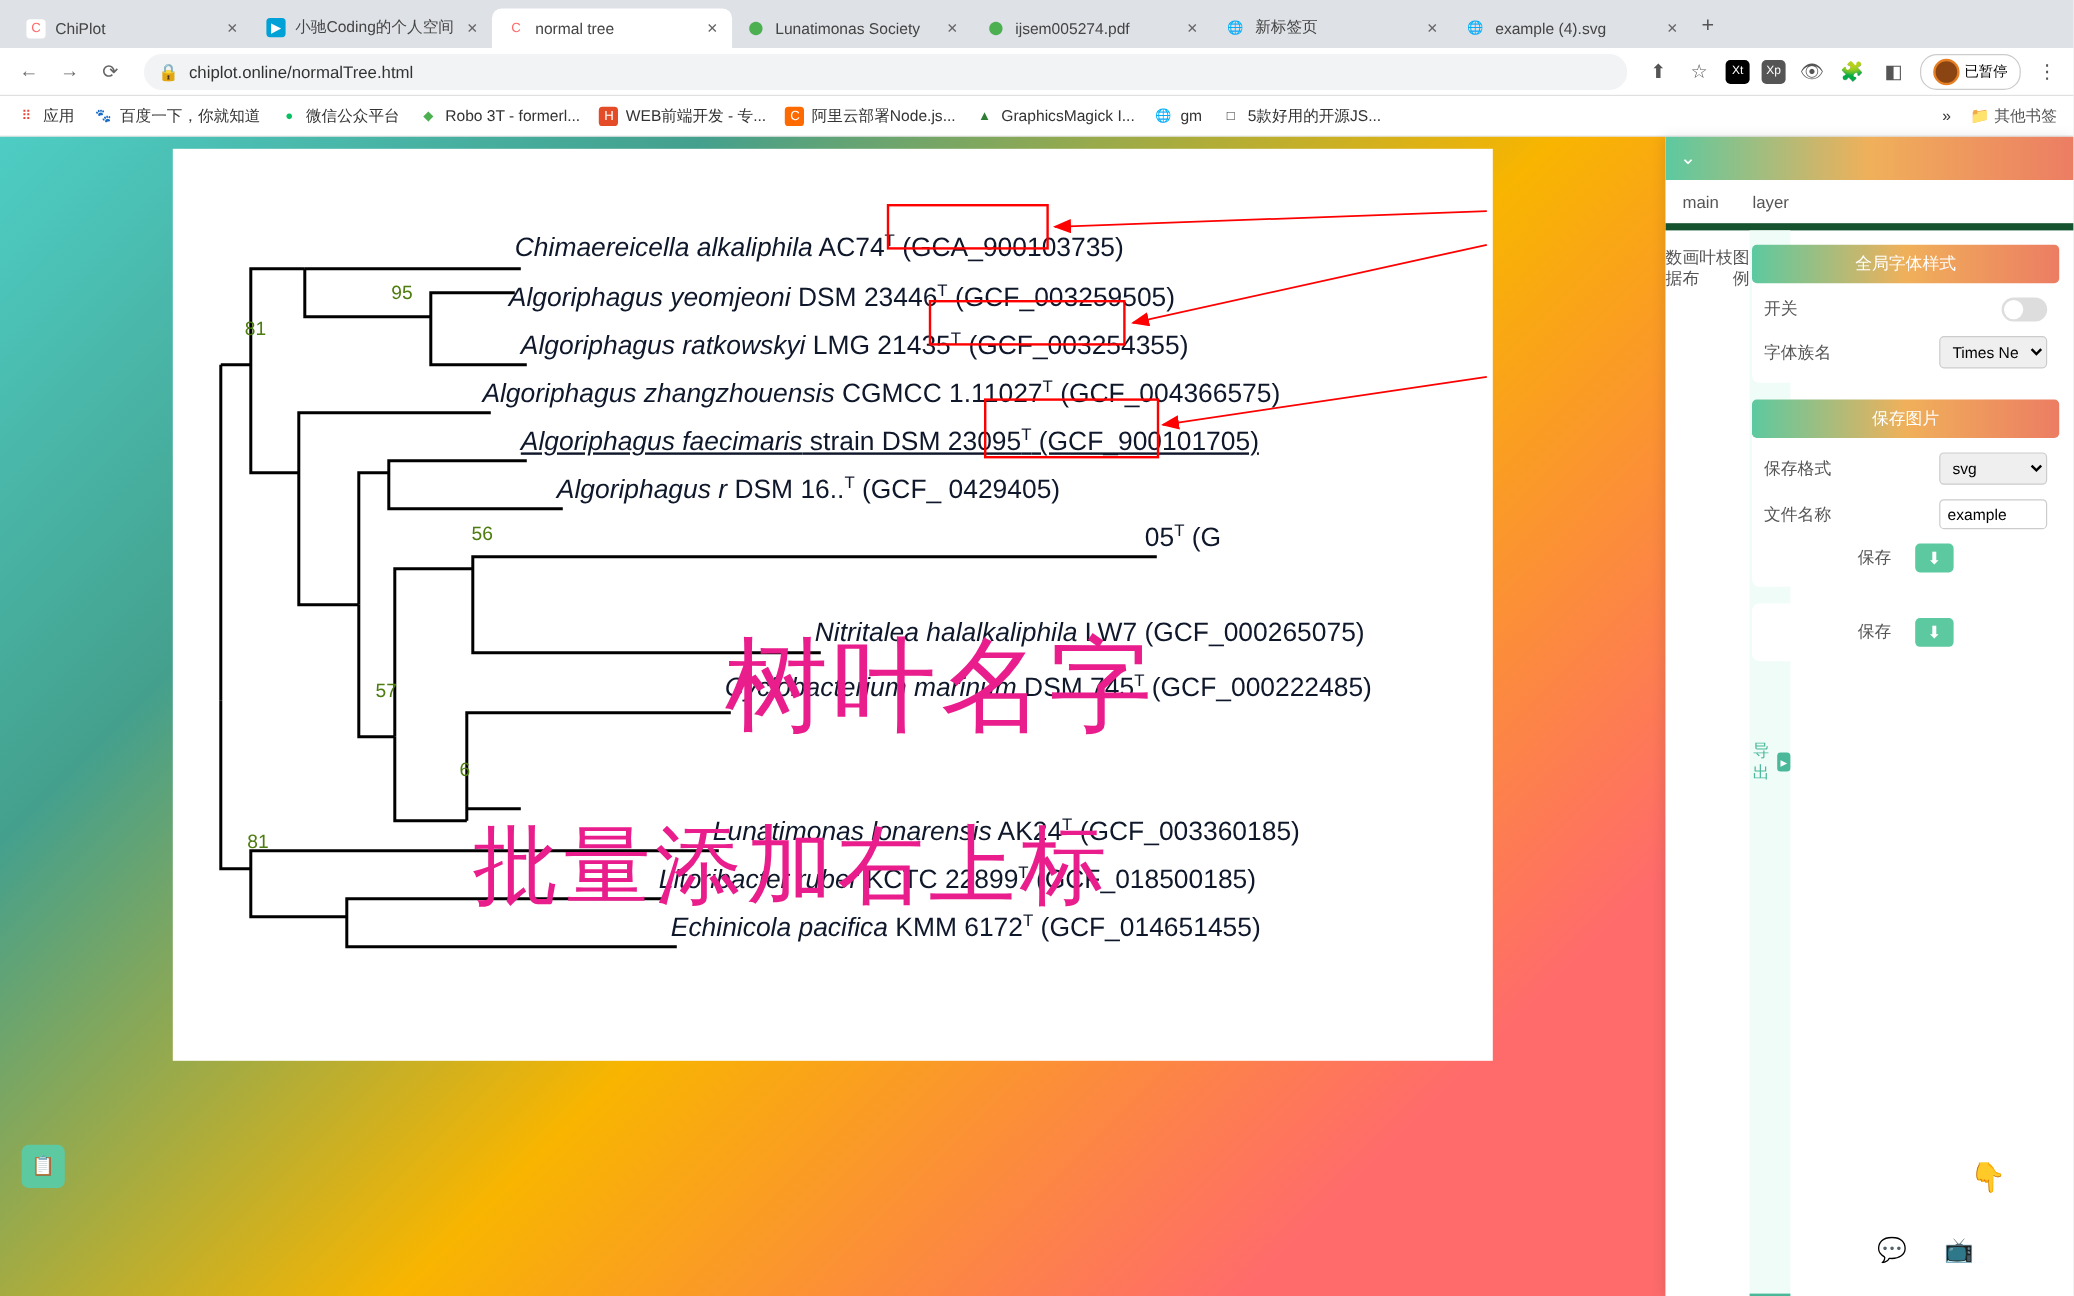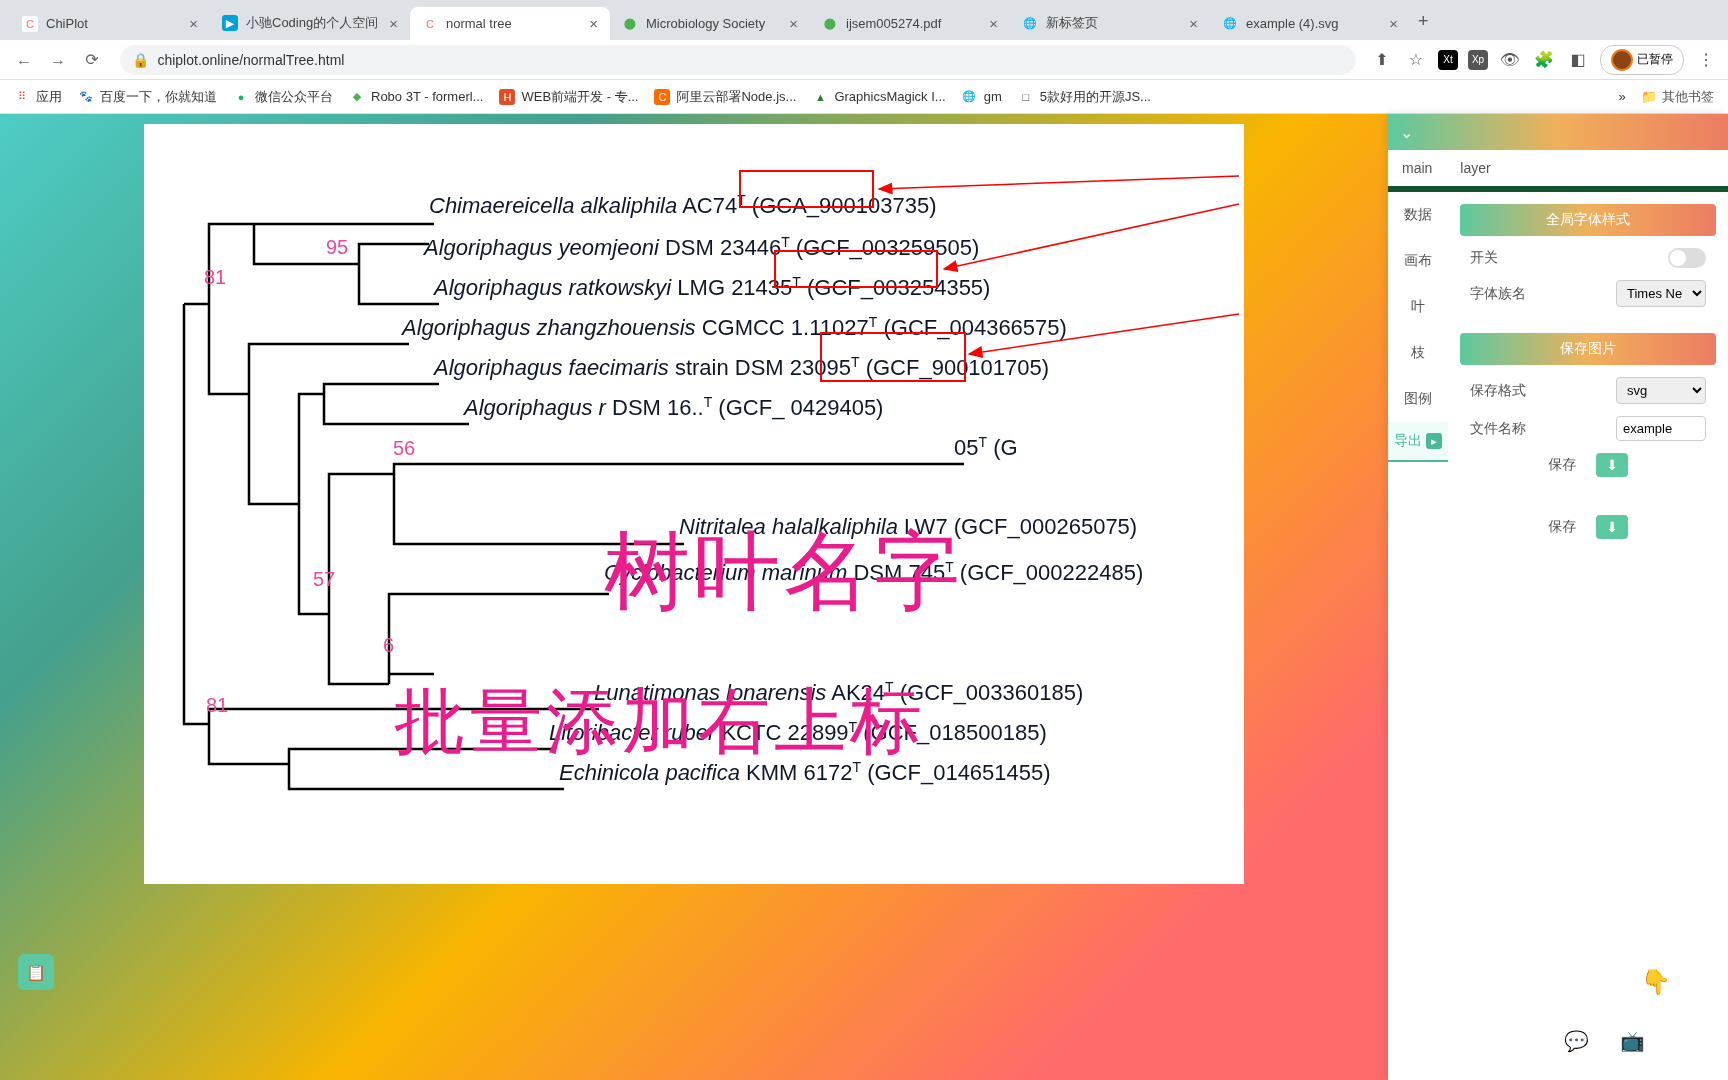--- a/index.html
+++ b/index.html
@@ -35,38 +35,38 @@
 .main { display: flex; height: calc(1080px - 114px); position: relative; }
 
 
 .canvas-wrap { flex: 1; background: linear-gradient(135deg, #4ecdc4 0%, #44a08d 25%, #f8b500 55%, #ff6b6b 85%); display: flex; align-items: flex-start; justify-content: center; padding: 10px; position: relative; }
 .canvas { background: #fff; width: 1100px; height: 760px; position: relative; overflow: hidden; font-family: Arial, sans-serif; }
 .tree-svg { position: absolute; left: 10px; top: 20px; }
 .tree-labels { position: absolute; left: 0; top: 0; width: 100%; }
 .leaf { position: absolute; font-size: 22px; color: #0f172a; white-space: nowrap; font-family: Arial; }
 .leaf .ital { font-style: italic; }
 .leaf sup { font-size: 14px; vertical-align: super; }
-.bs { position: absolute; font-size: 20px; color: #ec4899; }
+.bs { position: absolute; font-size: 16px; color: #4d7c0f; }
 
 
 .hbox { position: absolute; border: 2px solid #ff0000; }
 
 
 .overlay1 { position: absolute; left: 460px; top: 390px; font-size: 86px; color: #e91e8c; font-weight: 500; font-family: "SimHei", sans-serif; letter-spacing: 4px; }
 .overlay2 { position: absolute; left: 250px; top: 550px; font-size: 72px; color: #e91e8c; font-weight: 500; font-family: "SimHei", sans-serif; letter-spacing: 4px; }
 
 
 .right-panel { width: 340px; background: #fff; display: flex; flex-direction: column; position: relative; box-shadow: -2px 0 10px rgba(0,0,0,0.1); }
 .panel-header { height: 36px; background: linear-gradient(90deg, #5cc9a0, #f0b05a, #ec7d63); display: flex; align-items: center; justify-content: flex-start; padding-left: 12px; }
 .panel-chevron { color: #fff; font-size: 16px; cursor: pointer; }
 .tabs-row { display: flex; border-bottom: 6px solid #14532d; }
 .ptab { padding: 10px 14px; font-size: 14px; color: #555; cursor: pointer; }
 
 .panel-body { flex: 1; display: flex; }
-.side-nav { width: 60px; display: flex; flex-direction: column; }
+.side-nav { width: 60px; display: flex; flex-direction: row; }
 .side-item { padding: 14px 0; text-align: center; font-size: 14px; color: #555; cursor: pointer; }
 .side-item.export { color: #4bb89a; border-bottom: 2px solid #4bb89a; background: #f0fcf8; display: flex; align-items: center; justify-content: center; gap: 4px; padding: 10px 0; }
 
 .controls { flex: 1; padding: 12px; display: flex; flex-direction: column; gap: 14px; }
 .ctrl-group { background: #fff; border-radius: 6px; }
 .group-header { background: linear-gradient(90deg, #5cc9a0, #f0b05a, #ec7d63); color: #fff; text-align: center; padding: 7px; font-size: 14px; border-radius: 4px; }
 .group-body { padding: 12px 10px; display: flex; flex-direction: column; gap: 12px; font-size: 14px; color: #555; }
 .row { display: flex; align-items: center; justify-content: space-between; gap: 10px; }
 .toggle { width: 38px; height: 20px; background: #ddd; border-radius: 10px; position: relative; cursor: pointer; }
 .toggle::after { content: ""; position: absolute; width: 16px; height: 16px; background: #fff; border-radius: 50%; top: 2px; left: 2px; }
@@ -96,21 +96,21 @@
     <span class="tab-title">小驰Coding的个人空间</span>
     <span class="tab-close">×</span>
   </div>
   <div class="tab active">
     <span class="tab-favicon" style="background:#fff;color:#ff6b6b">C</span>
     <span class="tab-title">normal tree</span>
     <span class="tab-close">×</span>
   </div>
   <div class="tab">
     <span class="tab-favicon" style="color:#4caf50">⬤</span>
-    <span class="tab-title">Microbiology Society</span>
+    <span class="tab-title">Lunatimonas Society</span>
     <span class="tab-close">×</span>
   </div>
   <div class="tab">
     <span class="tab-favicon" style="color:#4caf50">⬤</span>
     <span class="tab-title">ijsem005274.pdf</span>
     <span class="tab-close">×</span>
   </div>
   <div class="tab">
     <span class="tab-favicon">🌐</span>
     <span class="tab-title">新标签页</span>
@@ -207,21 +207,21 @@
           <path d="M145 360 L145 470 L175 470 M175 470 L175 330 L240 330 M240 330 L240 320 L810 320 M240 330 L240 400 L530 400"></path>
           <path d="M175 470 L175 540 L235 540 M235 540 L235 450 L455 450 M235 540 L235 530 L280 530"></path>
           <path d="M30 440 L30 580 L55 580 M55 580 L55 565 L135 565 M135 565 L445 565 M55 580 L55 620 L135 620 M135 620 L135 605 L400 605 M135 620 L135 645 L410 645"></path>
         </g>
       </svg>
       <div class="tree-labels" id="leaf-container">
           <div class="leaf" style="left: 285px; top: 68px;"><span class="ital">Chimaereicella alkaliphila</span> AC74<sup>T</sup> (GCA_900103735)</div>
           <div class="leaf" style="left: 280px; top: 110px;"><span class="ital">Algoriphagus yeomjeoni</span> DSM 23446<sup>T</sup> (GCF_003259505)</div>
           <div class="leaf" style="left: 290px; top: 150px;"><span class="ital">Algoriphagus ratkowskyi</span> LMG 21435<sup>T</sup> (GCF_003254355)</div>
           <div class="leaf" style="left: 258px; top: 190px;"><span class="ital">Algoriphagus zhangzhouensis</span> CGMCC 1.11027<sup>T</sup> (GCF_004366575)</div>
-          <div class="leaf" style="left: 290px; top: 230px;"><span class="ital">Algoriphagus faecimaris</span> strain DSM 23095<sup>T</sup> (GCF_900101705)</div>
+          <div class="leaf" style="left: 290px; top: 230px; text-decoration: underline;"><span class="ital">Algoriphagus faecimaris</span> strain DSM 23095<sup>T</sup> (GCF_900101705)</div>
           <div class="leaf" style="left: 320px; top: 270px;"><span class="ital">Algoriphagus r</span>     DSM 16..<sup>T</sup> (GCF_   0429405)</div>
           <div class="leaf" style="left: 535px; top: 390px;"><span class="ital">Nitritalea halalkaliphila</span> LW7 (GCF_000265075)</div>
           <div class="leaf" style="left: 460px; top: 435px;"><span class="ital">Cyclobacterium marinum</span> DSM 745<sup>T</sup> (GCF_000222485)</div>
           <div class="leaf" style="left: 450px; top: 555px;"><span class="ital">Lunatimonas lonarensis</span> AK24<sup>T</sup> (GCF_003360185)</div>
           <div class="leaf" style="left: 405px; top: 595px;"><span class="ital">Litoribacter ruber</span> KCTC 22899<sup>T</sup> (GCF_018500185)</div>
           <div class="leaf" style="left: 415px; top: 635px;"><span class="ital">Echinicola pacifica</span> KMM 6172<sup>T</sup> (GCF_014651455)</div>
           <div class="leaf" style="left: 810px; top: 310px;">05<sup>T</sup> (G</div>
         </div>
       <div id="bs-container">
           <div class="bs" style="left: 60px; top: 142px;">81</div>

